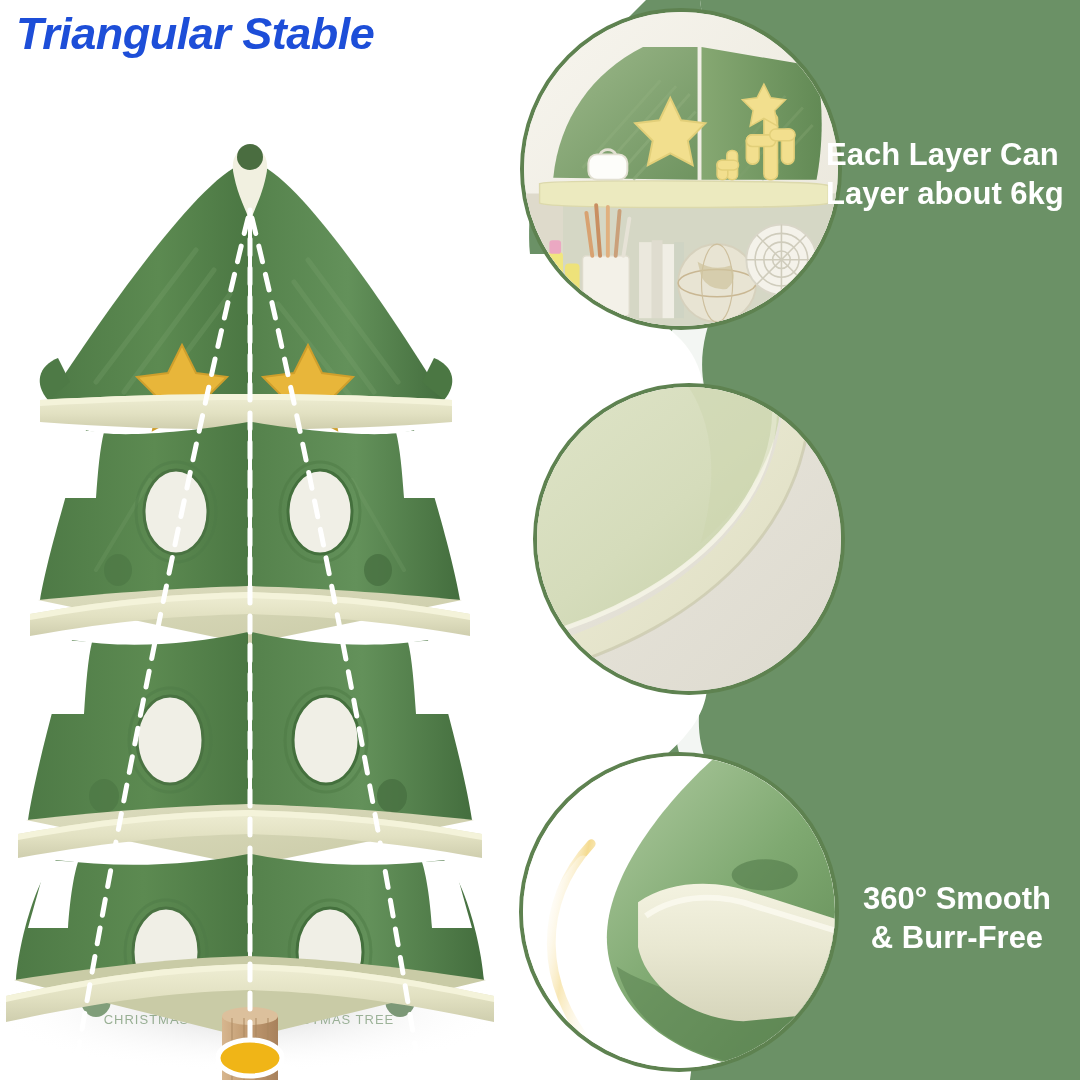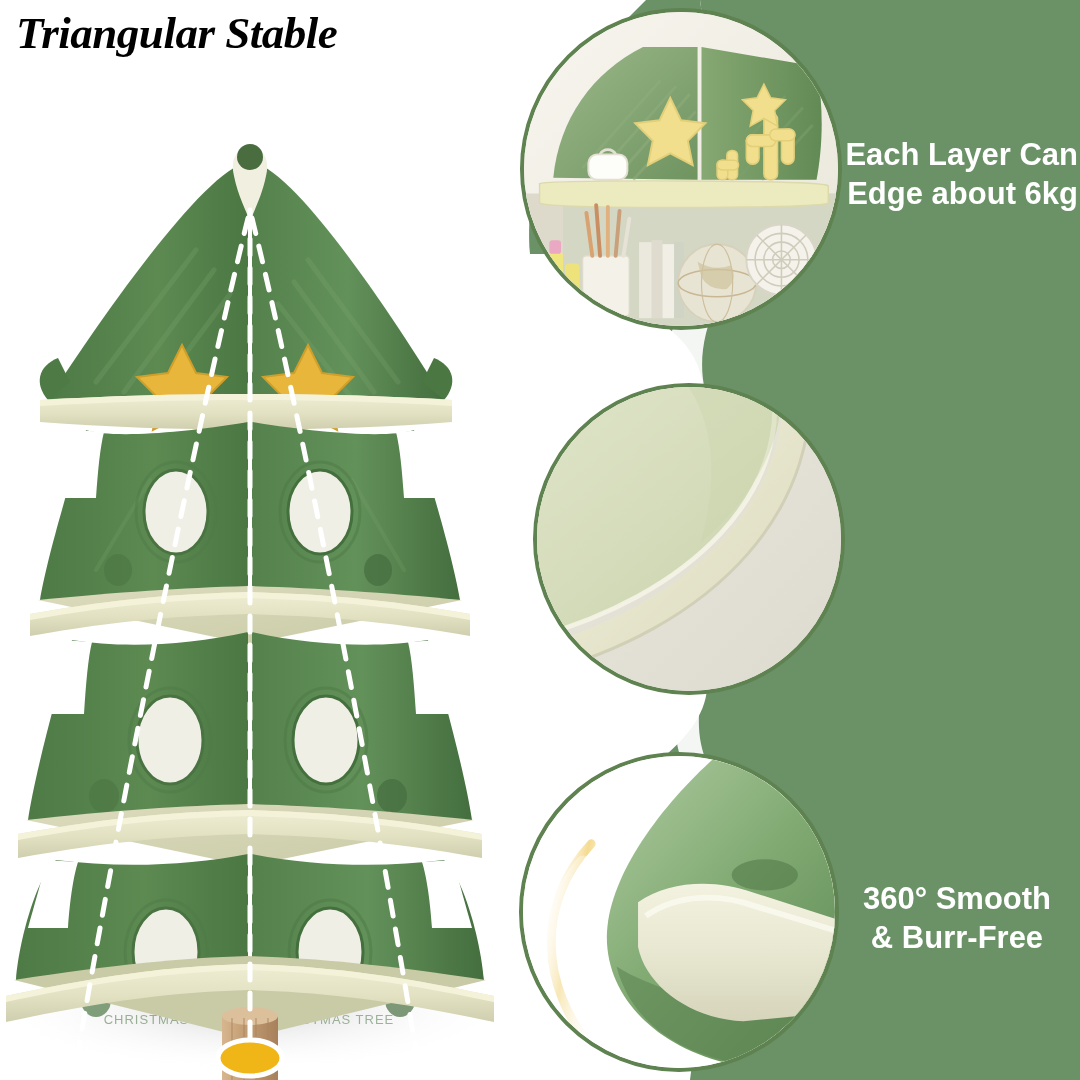--- a/index.html
+++ b/index.html
@@ -11,26 +11,26 @@
   }
   #stage{position:absolute;left:0;top:0;width:1080px;height:1080px;overflow:hidden;background:#fff;}
 
   
   .rightpanel{position:absolute;left:0;top:0;width:1080px;height:1080px;}
 
   
   .title{
     position:absolute;left:16px;top:8px;width:470px;
     font-size:45px;line-height:1.15;font-weight:bold;font-style:italic;
-    color:#000000;letter-spacing:-0.5px;font-family:Liberation Serif, serif;
+    color:#1d4ed8;letter-spacing:-0.5px;
   }
 
   
   .lbl{position:absolute;color:#ffffff;font-weight:bold;line-height:1.25;}
-  #lbl1{left:826px;top:136px;width:252px;font-size:31px;text-align:right;}
+  #lbl1{left:826px;top:136px;width:252px;font-size:31px;text-align:left;}
   #lbl2{left:846px;top:500px;width:228px;font-size:31px;text-align:center;}
   #lbl3{left:834px;top:880px;width:246px;font-size:31px;text-align:center;}
 
   
   .circ{position:absolute;border-radius:50%;overflow:hidden;
         border:4px solid #5E8250;box-sizing:border-box;background:#f3f2ec;}
   #circ1{left:520px;top:8px;width:322px;height:322px;}
   #circ2{left:533px;top:383px;width:312px;height:312px;}
   #circ3{left:519px;top:752px;width:320px;height:320px;}
   .circ svg{display:block;width:100%;height:100%;}
@@ -418,21 +418,21 @@
       <g>
         <ellipse cx="70" cy="1000" rx="32" ry="18" fill="#f0b517" stroke="#ffffff" stroke-width="5"></ellipse>
         <ellipse cx="250" cy="958" rx="32" ry="18" fill="#f0b517" stroke="#ffffff" stroke-width="5"></ellipse>
         <ellipse cx="424" cy="1000" rx="32" ry="18" fill="#f0b517" stroke="#ffffff" stroke-width="5"></ellipse>
       </g>
     </svg>
   </div>
 
   <div class="lbl" id="lbl1">
     <div>Each Layer Can</div>
-    <div>Edge about 6kg</div>
+    <div>Layer about 6kg</div>
   </div>
 
 
   <div class="lbl" id="lbl3">
     <div>360° Smooth</div>
     <div>&amp; Burr-Free</div>
   </div>
 
 </div>
 

